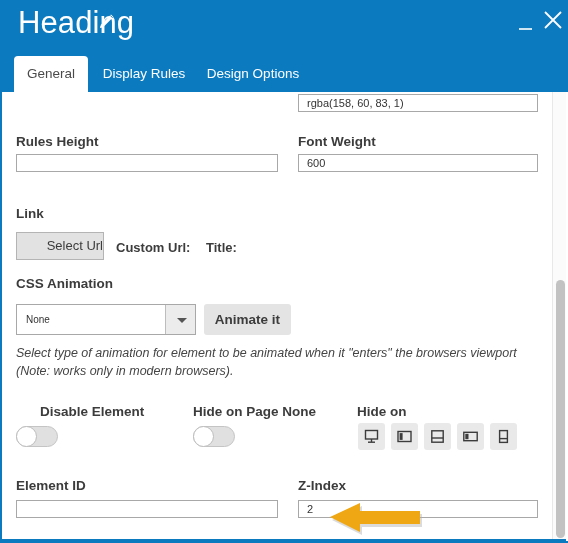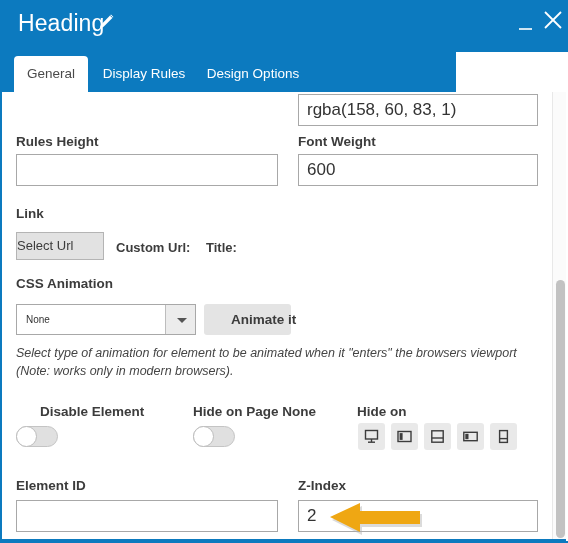--- a/index.html
+++ b/index.html
@@ -23,21 +23,21 @@
   .titlebar {
     position: absolute;
     left: 0; top: 0;
     width: 568px;
     height: 52px;
     background: #0c7abf;
   }
   .title-text {
     position: absolute;
     left: 18px; top: 8px;
-    font-size: 23px;
+    font-size: 31px;
     color: #ffffff;
     font-weight: 400;
     letter-spacing: 0.1px;
     line-height: 30px;
     white-space: nowrap;
   }
   .pencil-icon {
     position: absolute;
     left: 96px; top: 12px;
     width: 20px; height: 20px;
@@ -59,21 +59,21 @@
   }
   .close-btn {
     left: 542px; top: 8px;
     width: 22px; height: 24px;
   }
 
   
   .tabs {
     position: absolute;
     left: 0; top: 52px;
-    width: 456px;
+    width: 568px;
     height: 40px;
     background: #0c7abf;
   }
   .tab {
     position: absolute;
     top: 4px;
     height: 36px;
     line-height: 36px;
     font-size: 13.5px;
     color: #ffffff;
@@ -113,54 +113,53 @@
     position: absolute;
     font-size: 13.5px;
     color: #3c3c3c;
     font-weight: bold;
     white-space: nowrap;
   }
   .field {
     position: absolute;
     background: #ffffff;
     border: 1px solid #a8a8a8;
-    font-size: 17px;
+    font-size: 11px;
     color: #333333;
     padding: 0 8px;
     line-height: 29px;
-    height: 32px;
+    height: 18px;
     font-family: "Liberation Sans", sans-serif;
     outline: none;
   }
   .field::placeholder { color: #999; }
 
   .btn-grey {
     position: absolute;
     background: #e2e2e2;
     border: 1px solid #b4b4b4;
     font-size: 13px;
     color: #3c3c3c;
-    text-align: left;
+    text-align: right;
     cursor: pointer;
     font-family: "Liberation Sans", sans-serif;
     white-space: nowrap;
   }
   .btn-plain {
     position: absolute;
     background: #e4e4e4;
     border: none;
     border-radius: 3px;
     font-size: 13.5px;
     color: #3c3c3c;
-    text-align: left;
+    text-align: center;
     cursor: pointer;
     font-weight: bold;
     font-family: "Liberation Sans", sans-serif;
     white-space: nowrap;
-    padding-left: 27px;
   }
 
   .inline-lbl {
     position: absolute;
     font-size: 13px;
     font-weight: bold;
     color: #3c3c3c;
     white-space: nowrap;
   }
 

